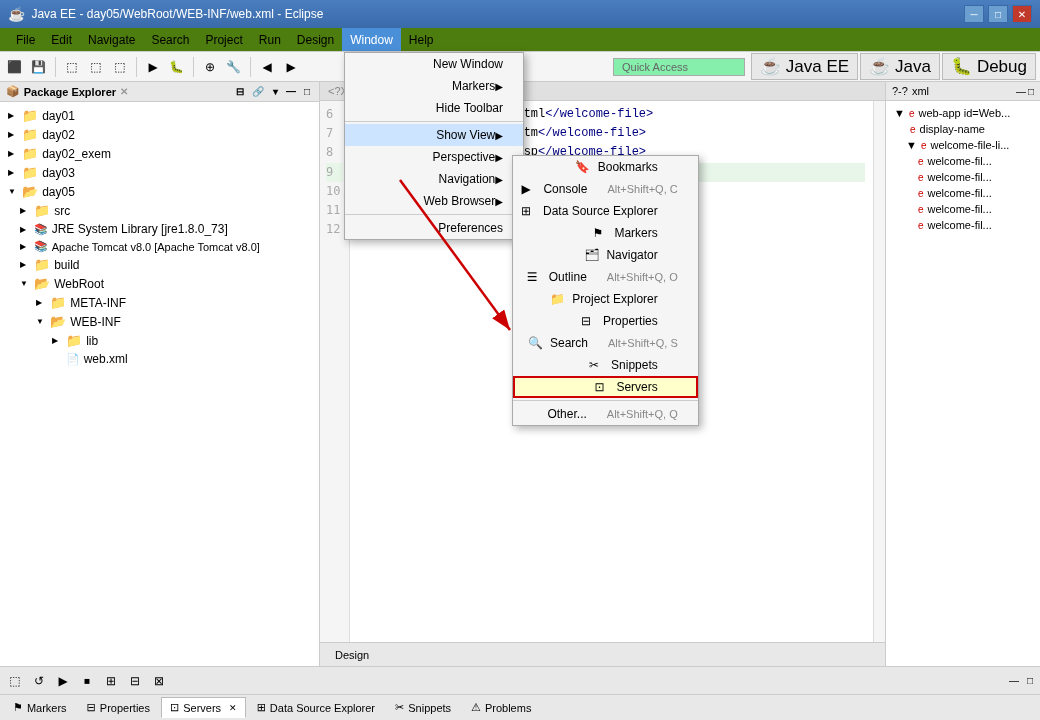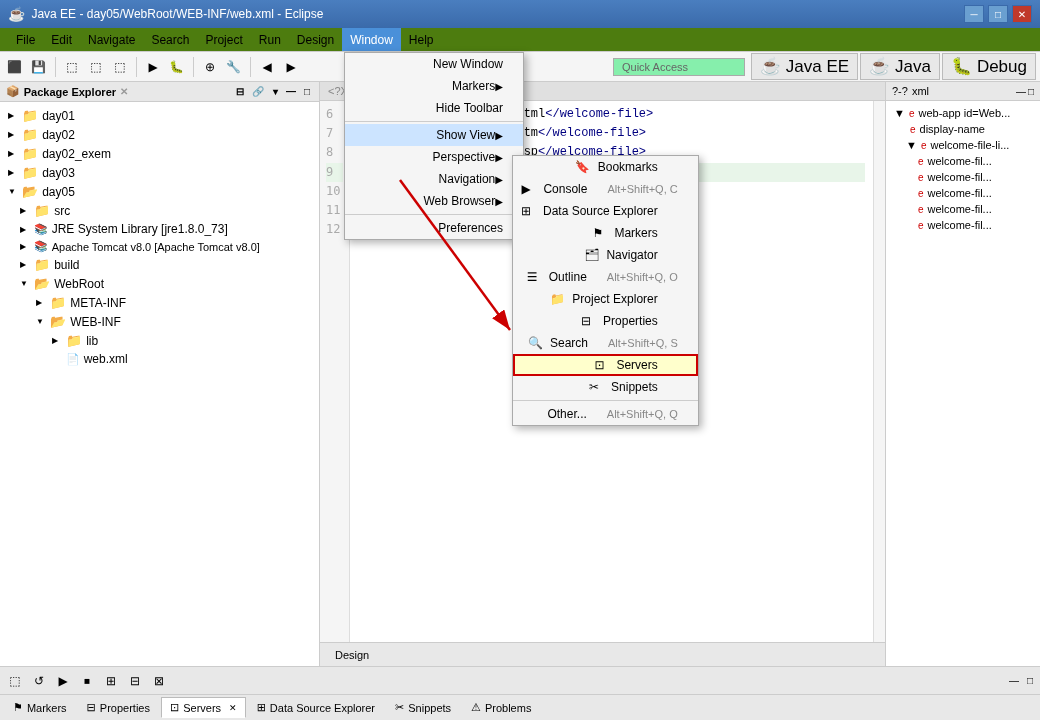--- a/index.html
+++ b/index.html
@@ -646,26 +646,26 @@
     <span class="shortcut"></span>
   </div>
   <div class="menu-entry">
     <span><span class="menu-icon">⊟</span>Properties</span>
     <span class="shortcut"></span>
   </div>
   <div class="menu-entry">
     <span><span class="menu-icon">🔍</span>Search</span>
     <span class="shortcut">Alt+Shift+Q, S</span>
   </div>
+  <div class="menu-entry">
+    <span><span class="menu-icon">✂</span>Snippets</span>
+    <span class="shortcut"></span>
+  </div>
   <div class="menu-entry" style="background:#ffffcc;border:2px solid #cc0000;padding:2px 18px 2px 6px;">
     <span><span class="menu-icon">⊡</span>Servers</span>
-    <span class="shortcut"></span>
-  </div>
-  <div class="menu-entry">
-    <span><span class="menu-icon">✂</span>Snippets</span>
     <span class="shortcut"></span>
   </div>
   <div class="menu-sep"></div>
   <div class="menu-entry">
     <span><span class="menu-icon"></span>Other...</span>
     <span class="shortcut">Alt+Shift+Q, Q</span>
   </div>
 </div>
 
 <svg id="red-arrow" width="200" height="200" style="position:absolute;left:380px;top:160px;pointer-events:none;z-index:3000;">

